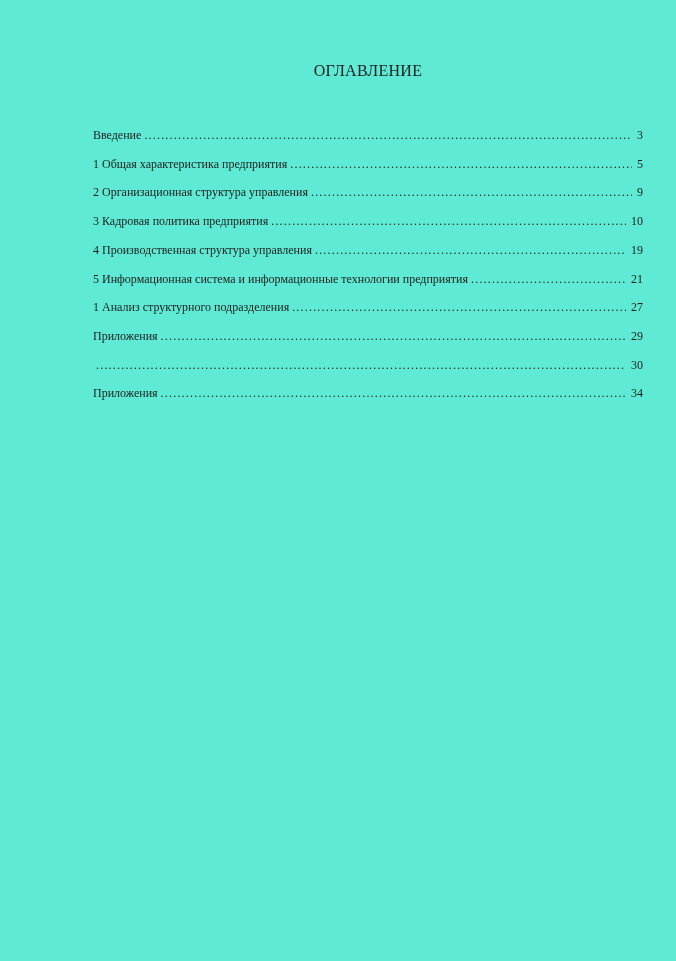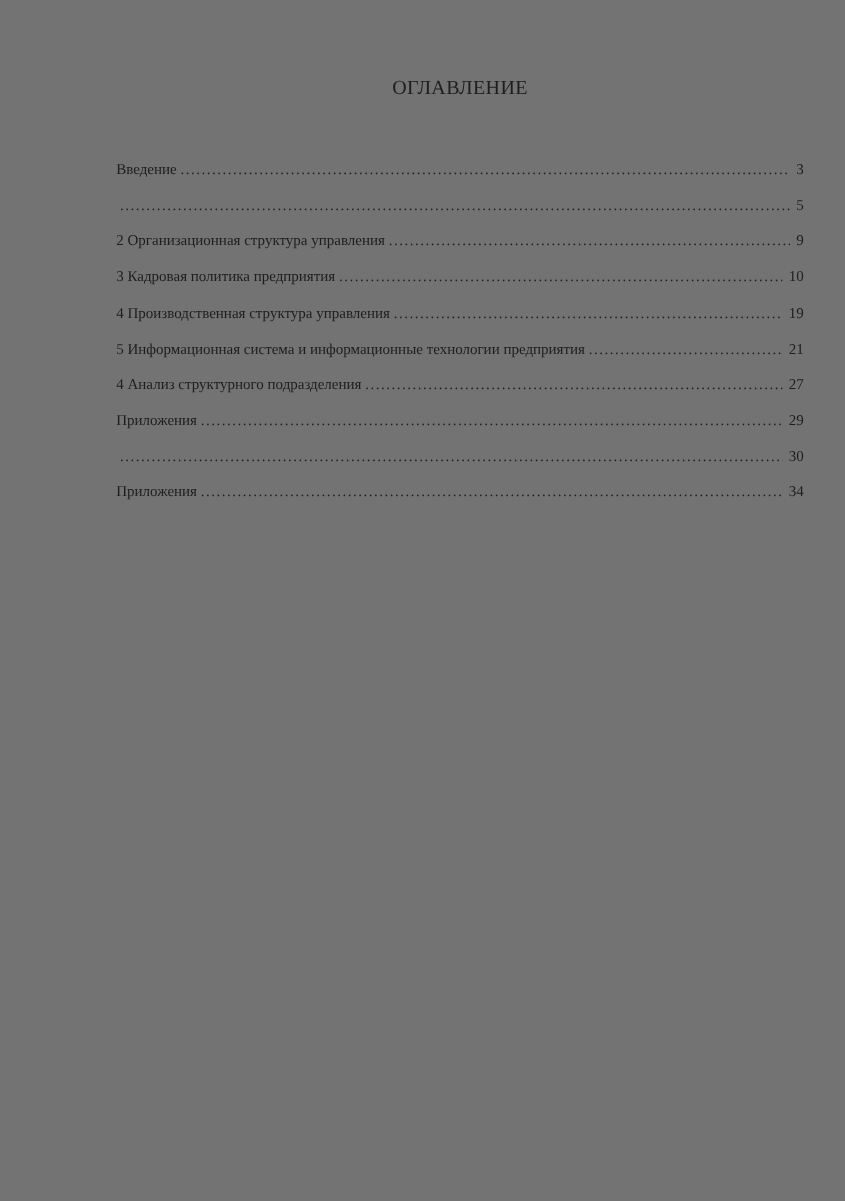--- a/index.html
+++ b/index.html
@@ -4,21 +4,21 @@
 <style>
   html, body {
     margin: 0;
     padding: 0;
     background: #ffffff;
   }
   .page {
     position: relative;
     width: 676px;
     height: 961px;
-    background: #737373;
+    background: #5eead4;
     font-family: "Liberation Serif", "DejaVu Serif", serif;
     color: #1e1e1e;
     overflow: hidden;
   }
   .doc-title {
     position: absolute;
     top: 61px;
     left: 93px;
     right: 33px;
     margin: 0;
@@ -67,20 +67,21 @@
 
   <div class="toc">
 
     <div class="toc-row">
       <span class="toc-label">Введение</span>
       <span class="toc-leader">............................................................................................................................................................................................................................................................................................................</span>
       <span class="toc-page">3</span>
     </div>
 
     <div class="toc-row">
+      <span class="toc-label">1 Общая характеристика предприятия</span>
       <span class="toc-leader">............................................................................................................................................................................................................................................................................................................</span>
       <span class="toc-page">5</span>
     </div>
 
     <div class="toc-row">
       <span class="toc-label">2 Организационная структура управления</span>
       <span class="toc-leader">............................................................................................................................................................................................................................................................................................................</span>
       <span class="toc-page">9</span>
     </div>
 
@@ -96,21 +97,21 @@
       <span class="toc-page">19</span>
     </div>
 
     <div class="toc-row">
       <span class="toc-label">5 Информационная система и информационные технологии предприятия</span>
       <span class="toc-leader">............................................................................................................................................................................................................................................................................................................</span>
       <span class="toc-page">21</span>
     </div>
 
     <div class="toc-row">
-      <span class="toc-label">4 Анализ структурного подразделения</span>
+      <span class="toc-label">1 Анализ структурного подразделения</span>
       <span class="toc-leader">............................................................................................................................................................................................................................................................................................................</span>
       <span class="toc-page">27</span>
     </div>
 
     <div class="toc-row">
       <span class="toc-label">Приложения</span>
       <span class="toc-leader">............................................................................................................................................................................................................................................................................................................</span>
       <span class="toc-page">29</span>
     </div>
 

